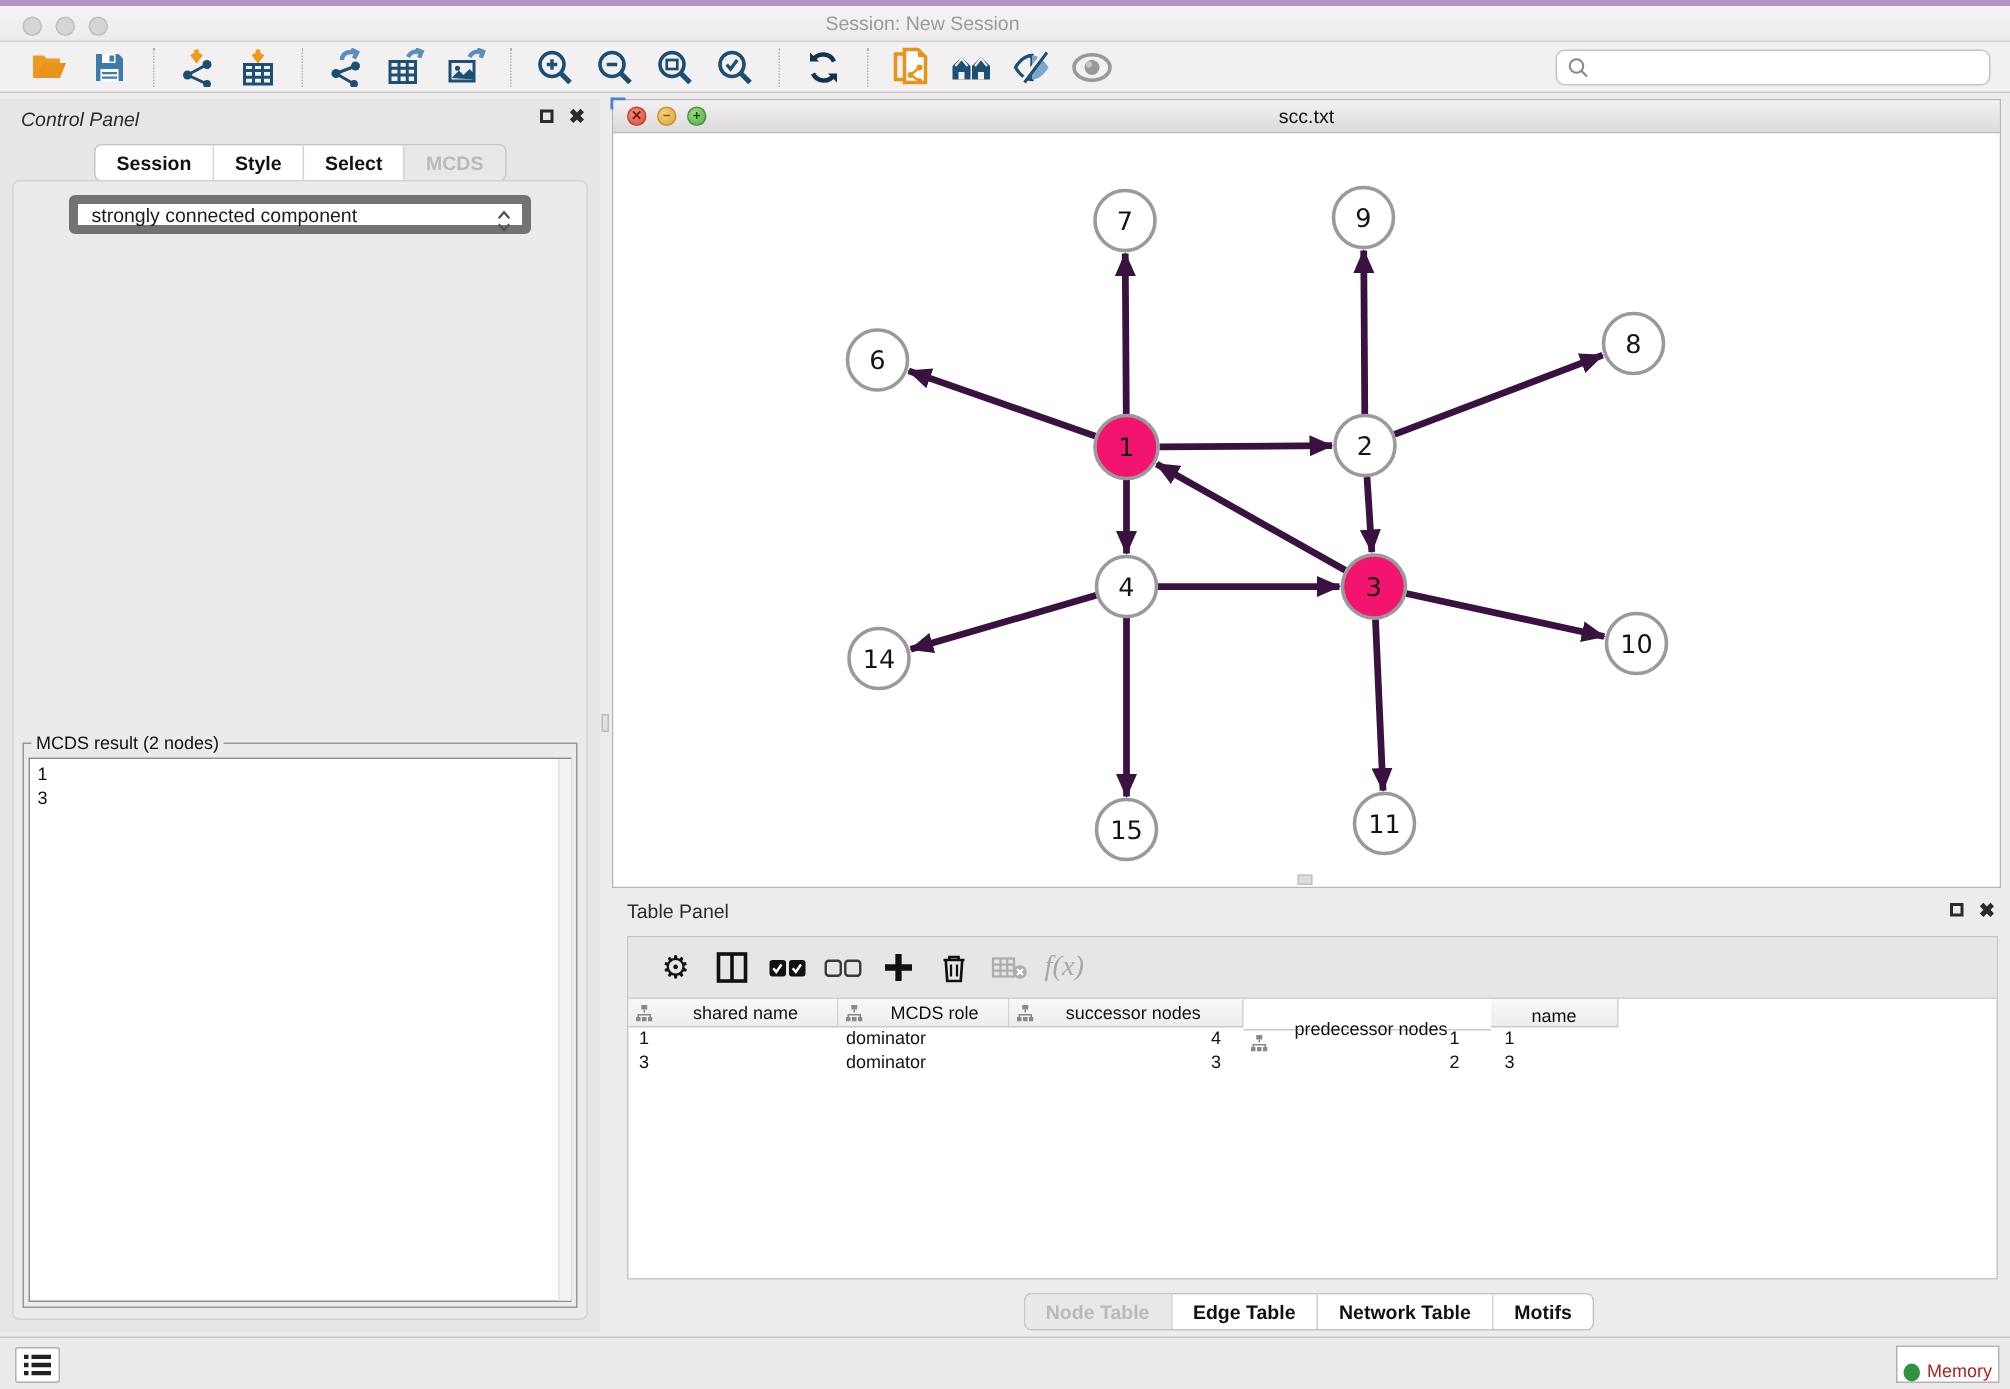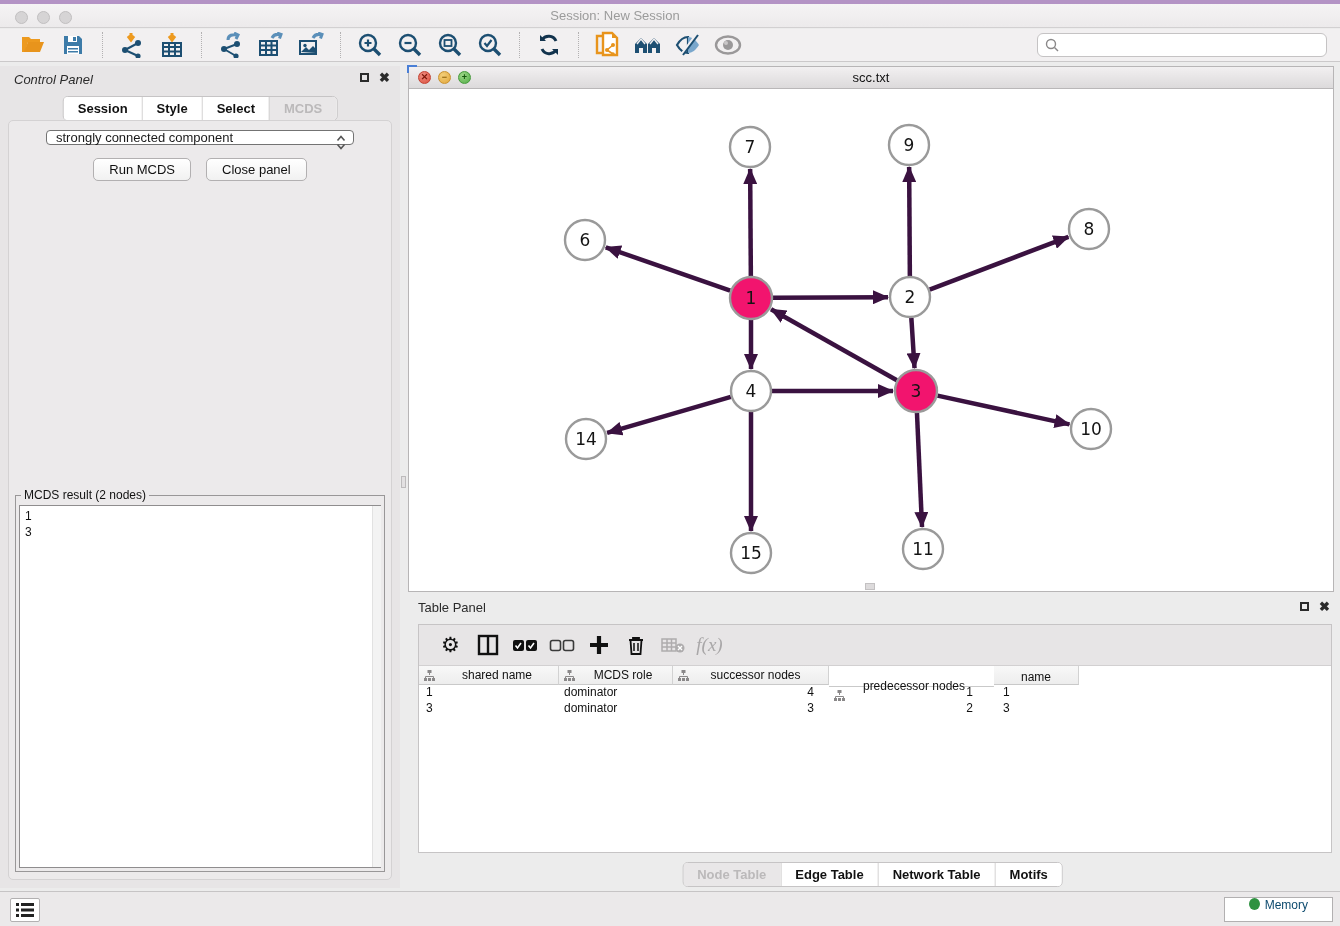--- a/index.html
+++ b/index.html
@@ -35,22 +35,22 @@
   .cp-header .panel-header-title { position:absolute; left:14px; top:6px;font-style:italic; }
   .seg-tabs { position:absolute; top:30px; left:50%; transform:translateX(-50%);
     display:inline-flex; border:1px solid #c6c4c5; border-radius:5px; overflow:hidden; background:#fff; }
   .seg { padding:4px 14px; font-size:13px; font-weight:600; color:#111; background:#fff;
     border-left:1px solid #d4d2d3; white-space:nowrap; }
   .seg:first-child { border-left:none; }
   .seg.active { background:#e9e7e8; color:#bbb9ba; }
   .cp-inner { position:absolute; left:8px; right:8px; top:54px; bottom:8px;
     background:#eceaeb; border:1px solid #d4d2d3; border-radius:5px; }
   .opt-label { margin-top:18px; text-align:center; font-size:13px; color:#1a1a1a; }
-  .criterion-select { position:relative; margin:9px auto 12px; width:308px; height:15px; background:#fff;
-    border:1px solid #737373; border-radius:4px; font-size:13px; display:flex; align-items:center; padding-left:9px; }
+  .criterion-select { position:relative; margin:9px auto 12px; width:308px; height:26px; background:#fff;
+    border:6px solid #737373; border-radius:4px; font-size:13px; display:flex; align-items:center; padding-left:9px; }
   .criterion-select .chev { position:absolute; right:7px; top:4px; }
   .cp-buttons { margin-top:13px; display:flex; justify-content:center; gap:15px; }
   .mac-btn { font-size:13px; padding:3px 15px; background:linear-gradient(#ffffff,#f1f1f1);
     border:1px solid #b2b0b1; border-radius:5px; color:#111; }
   .groupbox { position:absolute; left:6px; right:6px; top:374px; bottom:7px; border:1px solid #999798; }
   .groupbox-legend { position:absolute; top:-8px; left:5px; background:#eceaeb; padding:0 3px;
     font-size:12px; color:#111; }
   .result-area { position:absolute; left:3px; right:3px; top:9px; bottom:3px; background:#fff;
     border:1px solid #8f8d8e; font-size:12px; line-height:16px; padding:2px 5px; white-space:pre; color:#111; }
   .result-scroll { position:absolute; right:0; top:0; bottom:0; width:9px; background:#f3f3f3; border-left:1px solid #e2e2e2; }
@@ -95,21 +95,21 @@
   .c3 { width:165px; padding-right:21px; text-align:right; }
   .c4 { width:85px;  padding-left:9px;align-items:flex-end; }
   .tp-tabs { position:absolute; bottom:0; left:50%; transform:translateX(-50%);
     display:inline-flex; border:1px solid #c6c4c5; border-radius:5px; overflow:hidden; background:#fff; }
   
   .status-bar { position:absolute; left:0; top:891px; width:1340px; height:35px;
     background:#ebe9ea; border-top:1px solid #c6c4c5; }
   .list-btn { position:absolute; left:10px; top:6px; width:30px; height:24px; background:#fff;
     border:1px solid #b2b0b1; border-radius:2px; display:flex; align-items:center; justify-content:center; }
   .memory-btn { position:absolute; right:7px; top:5px; height:25px; background:#fff;
-    border:1px solid #b2b0b1; display:flex; align-items:flex-start; gap:5px; padding:0 24px; font-size:12px; color:#0c4a6e; }
+    border:1px solid #b2b0b1; display:flex; align-items:flex-end; gap:5px; padding:0 4px; font-size:12px; color:#b91c1c; }
   .memory-dot { width:11px; height:12px; border-radius:50%; background:#2e9240; }
 </style>
 </head>
 <body>
 
 <div class="titlebar">
   <div class="titlebar-accent"></div>
   <div class="traffic" style="left:15px"></div>
   <div class="traffic" style="left:37px"></div>
   <div class="traffic" style="left:59px"></div>
@@ -276,24 +276,20 @@
     <span class="seg">Style</span>
     <span class="seg">Select</span>
     <span class="seg active">MCDS</span>
   </div>
   <div class="cp-inner">
     <div class="criterion-select">
       <span>strongly connected component</span>
       <svg class="chev" width="10" height="15" viewBox="0 0 10 15">
           <path d="M1.5 5.5L5 1.5l3.5 4M1.5 9.5L5 13.5l3.5-4" fill="none" stroke="#555" stroke-width="1.6"></path>
         </svg>
-    </div>
-    <div class="cp-buttons">
-      <button class="mac-btn">Run MCDS</button>
-      <button class="mac-btn">Close panel</button>
     </div>
     <div class="groupbox">
       <span class="groupbox-legend">MCDS result (2 nodes)</span>
       <div class="result-area">1
 3</div>
       <div class="result-scroll" style="right:3px; top:10px; bottom:4px;"></div>
     </div>
   </div>
 </div>
 

